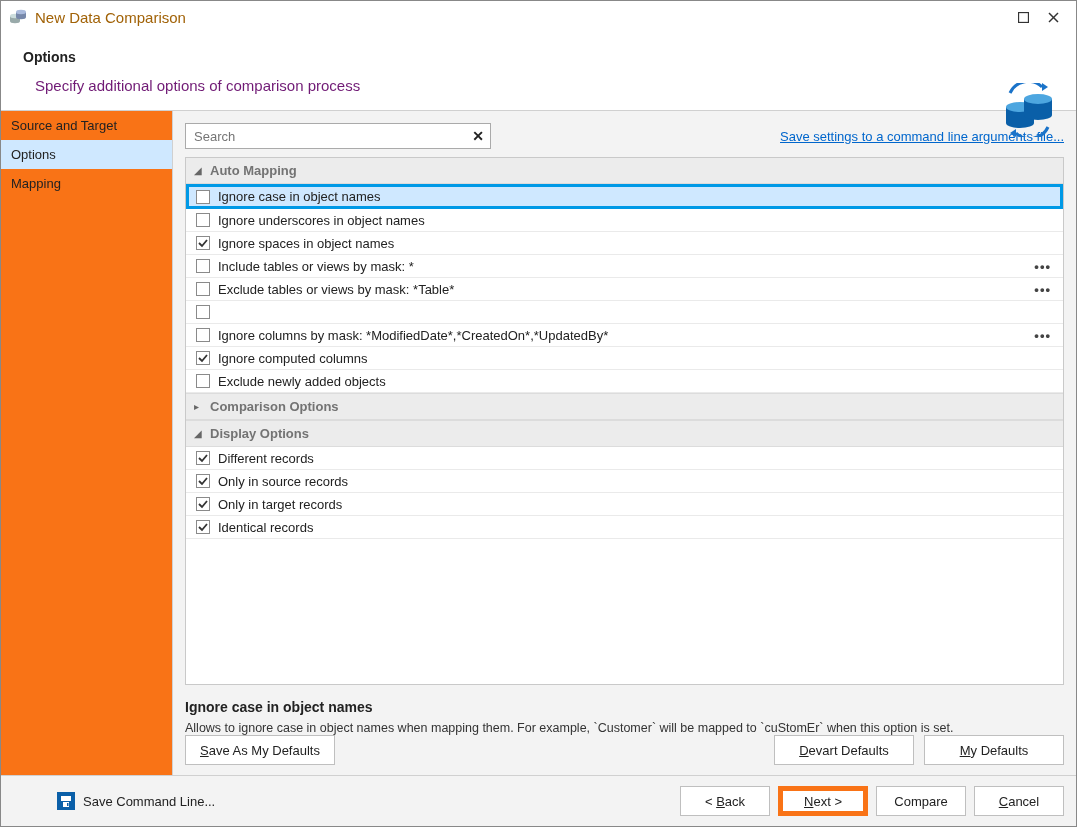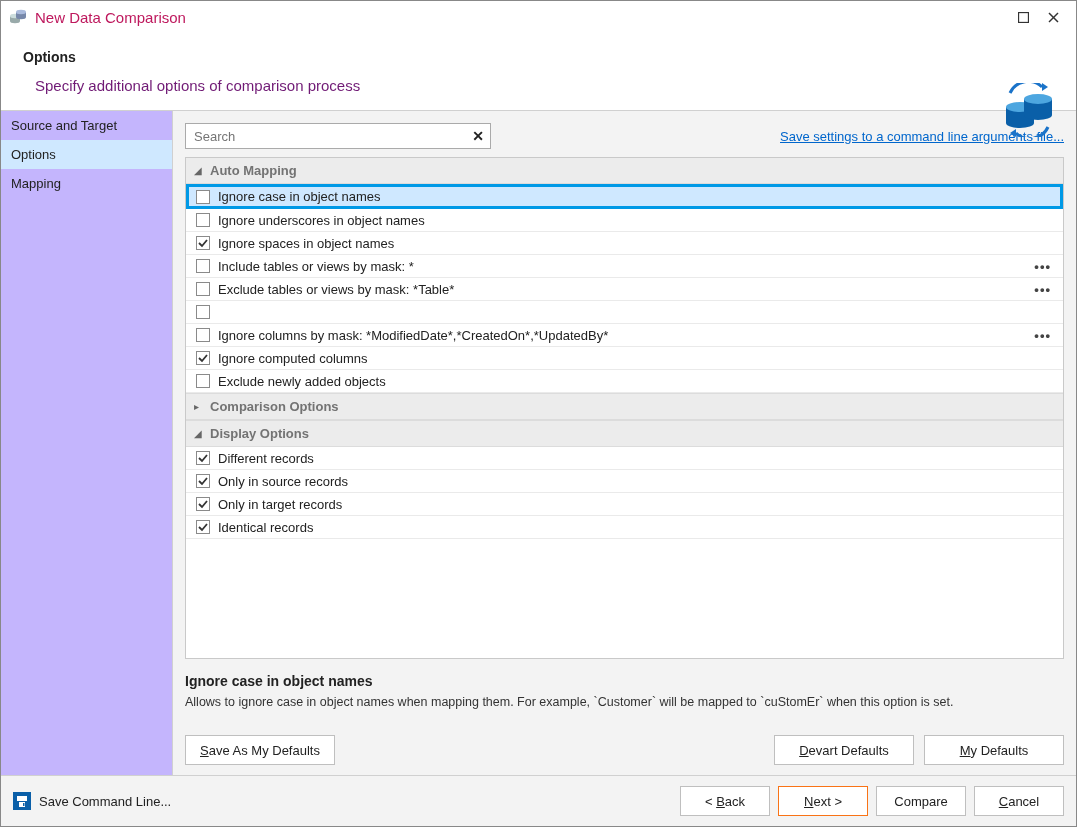--- a/index.html
+++ b/index.html
@@ -2,34 +2,34 @@
 <html><head>
 <meta charset="utf-8">
 <style>
   * { box-sizing: border-box; }
   html, body { margin: 0; padding: 0; font-family: "Segoe UI", Tahoma, sans-serif; font-size: 13px; color: #222; }
   body { width: 1077px; height: 827px; background: #fff; border: 1px solid #888; display: flex; flex-direction: column; }
 
   
   .titlebar { height: 32px; display: flex; align-items: center; padding: 0 8px; background: #fff; }
   .titlebar .app-icon { width: 18px; height: 18px; margin-right: 8px; position: relative; }
-  .titlebar .title { font-size: 15px; color: #be185d; flex: 1; }
+  .titlebar .title { font-size: 15px; color: #a16207; flex: 1; }
   .titlebar .winbtn { width: 30px; height: 24px; display: flex; align-items: center; justify-content: center; color: #333; cursor: default; }
   .titlebar .winbtn svg { display: block; }
 
   
   .header { padding: 16px 22px 16px 22px; display: flex; align-items: flex-start; background: #fff; position: relative; }
   .header-left { flex: 1; }
   .header-title { font-weight: 600; font-size: 14px; margin-bottom: 12px; }
   .header-desc { font-size: 15px; color: #701a75; margin-left: 12px; }
   .header-icon { width: 54px; height: 54px; position: absolute; right: 20px; top: 50px; }
 
   
   .main { flex: 1; display: flex; border-top: 1px solid #d0d0d0; border-bottom: 1px solid #d0d0d0; min-height: 0; background: #f3f3f3; }
-  .sidebar { width: 172px; display: flex; flex-direction: column; background: #c4b5fd; border-right: 1px solid #d0d0d0; }
+  .sidebar { width: 172px; display: flex; flex-direction: column; background: #f97316; border-right: 1px solid #d0d0d0; }
   .sidebar-item { padding: 7px 10px; font-size: 13px; cursor: default; }
   .sidebar-item.selected { background: #cfe8ff; }
 
   .content { flex: 1; display: flex; flex-direction: column; padding: 12px 12px 10px 12px; background: #f3f3f3; min-height: 0; }
 
   .top-row { display: flex; align-items: center; margin-bottom: 8px; gap: 12px; }
   .searchbox { width: 306px; height: 26px; background: #fff; border: 1px solid #aaa; display: flex; align-items: center; padding: 0 6px; }
   .searchbox input { border: none; outline: none; flex: 1; font-size: 13px; background: transparent; color: #888; }
   .searchbox .clear { font-weight: bold; font-size: 14px; cursor: default; color: #222; }
   .save-link { margin-left: auto; color: #0066cc; text-decoration: underline; font-size: 13px; cursor: default; }
@@ -45,32 +45,32 @@
   .option-row .chk.checked svg { display: block; }
   .option-row .text { flex: 1; }
   .option-row .ellipsis { color: #444; font-weight: bold; letter-spacing: 1px; padding: 0 4px; cursor: default; }
 
   .option-row.highlight { background: #cfe8ff; border: 3px solid #0099e6; padding: 2px 5px 2px 5px; }
 
   .desc-block { margin-top: 14px; }
   .desc-title { font-weight: 600; font-size: 14px; margin-bottom: 6px; }
   .desc-text { font-size: 12.5px; color: #333; }
 
-  .defaults-row { display: flex; margin-top: 26px; }
+  .defaults-row { display: flex; }
   .btn { background: #fff; border: 1px solid #bfbfbf; padding: 6px 14px; font-size: 13px; min-width: 110px; text-align: center; cursor: default; height: 30px; display:flex; align-items:center; justify-content:center; }
   .defaults-row .btn { min-width: 140px; }
   .defaults-row .spacer { flex: 1; }
   .defaults-row .btn + .btn { margin-left: 10px; }
 
   
   .footer { height: 50px; display: flex; align-items: center; padding: 0 12px; background: #f3f3f3; }
-  .footer-left { display: flex; align-items: center; }
+  .footer-left { display: flex; align-items: center; margin-left: 44px; }
   .save-icon { width: 18px; height: 18px; background: #0a5fa8; display: flex; align-items: center; justify-content: center; margin-right: 8px;}
   .footer .btn { min-width: 90px; margin-left: 8px; }
-  .footer .btn.primary { border: 1px solid #f97316; }
+  .footer .btn.primary { border: 5px solid #f97316; }
   .footer .spacer { flex: 1; }
 
   .mn { text-decoration: underline; }
 </style>
 </head>
 <body>
 
 <div class="titlebar">
   <span class="app-icon">
     <svg viewBox="0 0 18 18" width="18" height="18">

